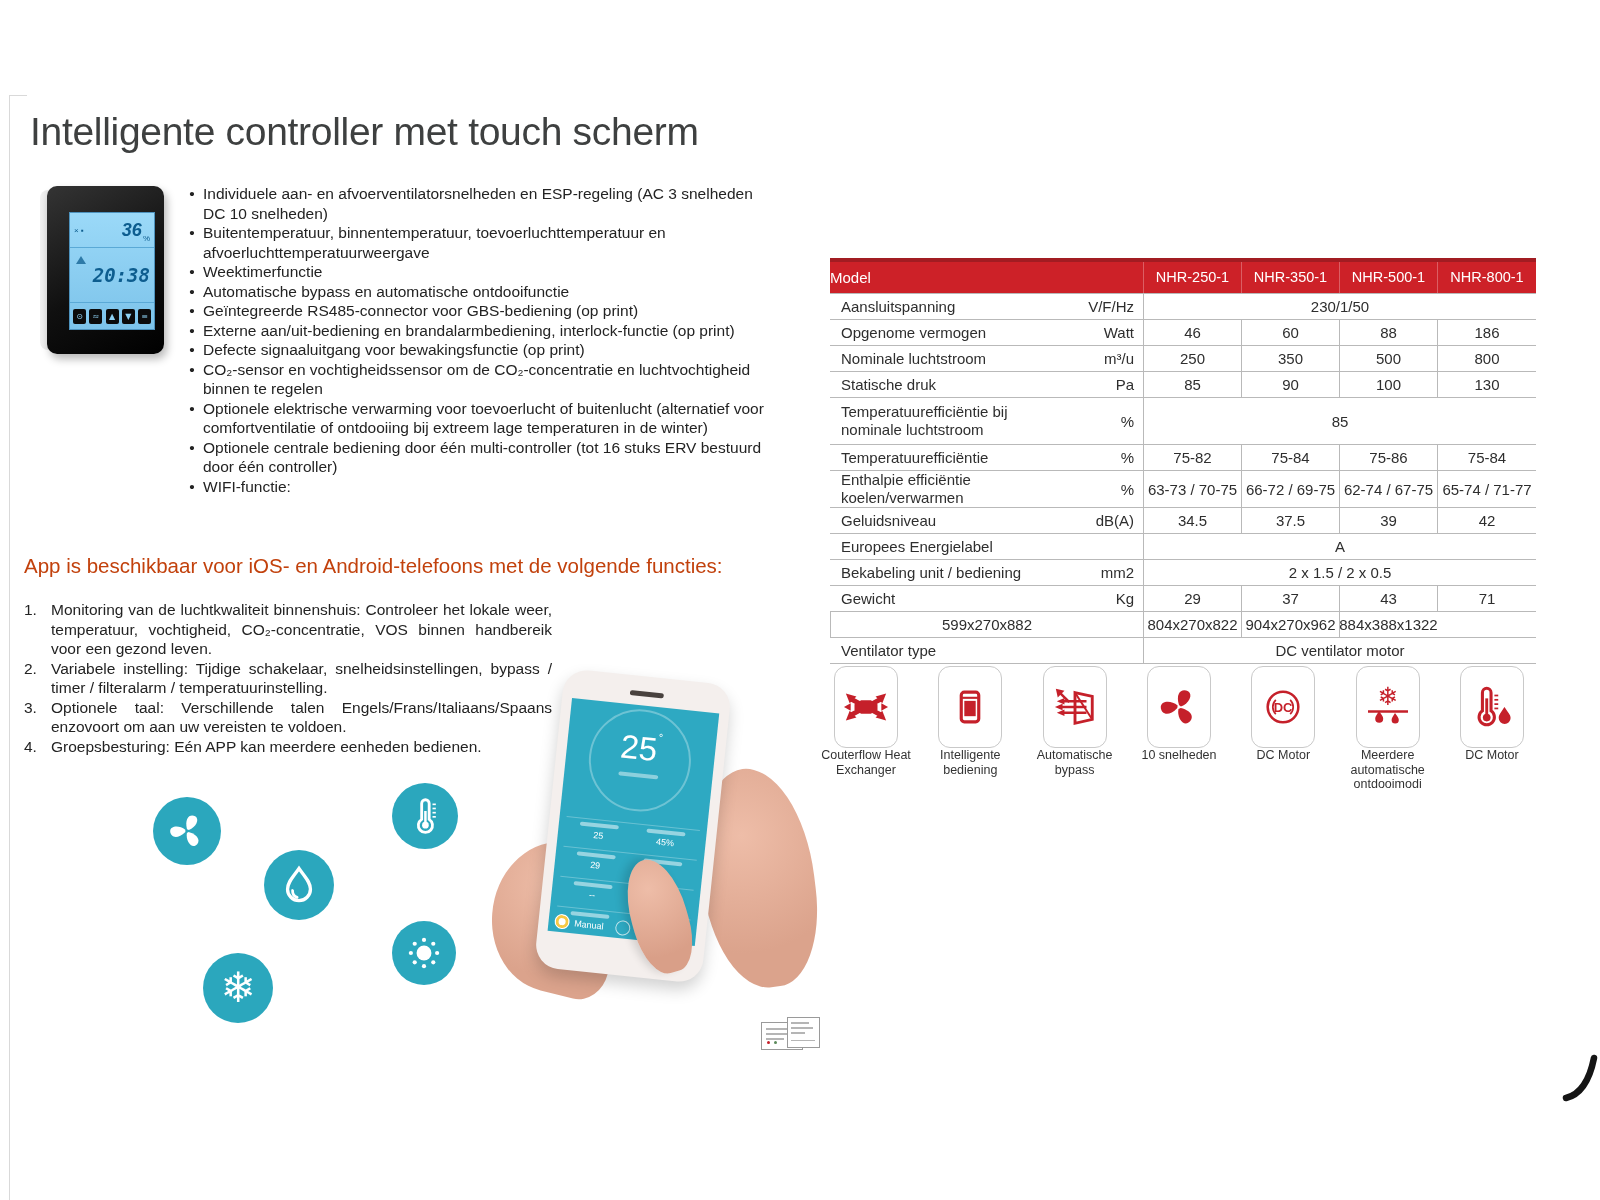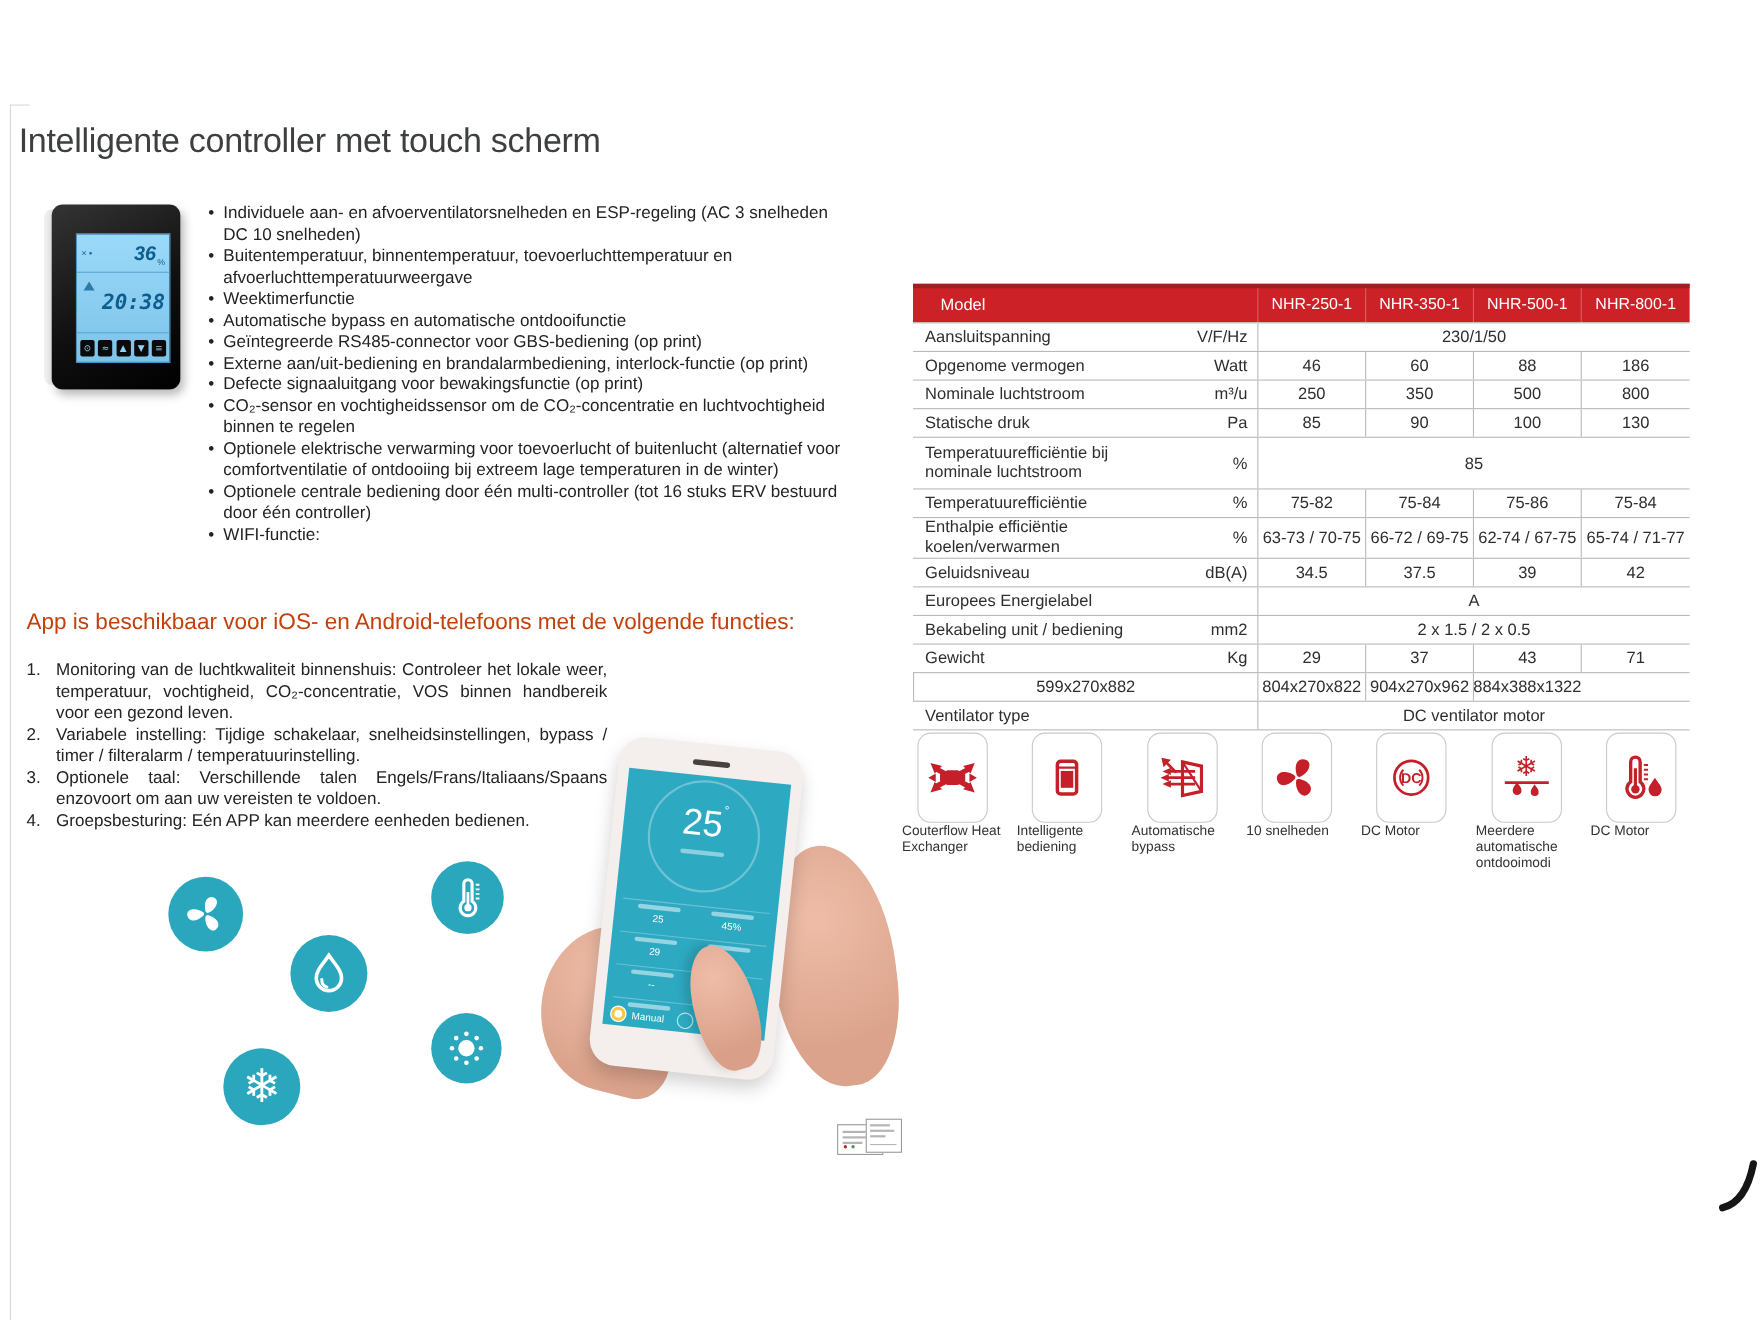--- a/index.html
+++ b/index.html
@@ -3,21 +3,21 @@
 <meta charset="utf-8">
 <style>
   html,body{margin:0;padding:0;}
   body{width:1600px;height:1200px;position:relative;background:#ffffff;
        font-family:"Liberation Sans",sans-serif;overflow:hidden;color:#222;}
 
   
   .edge-v{position:absolute;left:9px;top:95px;width:1px;height:1105px;background:#d9d9d9;}
   .edge-h{position:absolute;left:9px;top:95px;width:18px;height:1px;background:#d9d9d9;}
 
-  .title{position:absolute;left:17px;top:110px;font-size:31px;color:#3e4040;letter-spacing:-0.3px;}
+  .title{position:absolute;left:30px;top:110px;font-size:39px;color:#3e4040;letter-spacing:-0.3px;}
 
   
   .device{position:absolute;left:40px;top:186px;width:124px;height:168px;}
   .dev-side{position:absolute;left:0;top:4px;width:20px;height:160px;background:linear-gradient(90deg,#f2f2f2,#d8d8d8);border-radius:8px;}
   .dev-body{position:absolute;left:7px;top:0;width:117px;height:168px;border-radius:10px;
             background:linear-gradient(150deg,#343434 0%,#101010 55%,#000 100%);box-shadow:3px 5px 9px rgba(0,0,0,.28);}
   .dev-screen{position:absolute;left:22px;top:26px;width:84px;height:116px;background:linear-gradient(180deg,#9bd9f8,#7cc3ea);
               border:1px solid #4d92bd;display:flex;flex-direction:column;}
   .scr-top{flex:0 0 34px;display:flex;align-items:center;border-bottom:1px solid #5aa9d6;padding:0 4px;}
   .scr-icons{font-size:8px;color:#0d5d8f;line-height:9px;width:26px;}
@@ -68,32 +68,32 @@
   .pnav i{width:13px;height:13px;border:1.5px solid rgba(255,255,255,.7);border-radius:50%;display:block;}
   .pnav i.hot{background:#fff;box-shadow:inset 0 0 0 3px #f6c945;}
   .thumb{position:absolute;left:631px;top:858px;width:56px;height:116px;background:radial-gradient(circle at 45% 25%, #eebda8, #d99f88 75%);
          border-radius:50% 50% 42% 42%;transform:rotate(-16deg);box-shadow:-5px -3px 9px rgba(0,0,0,.14);}
 
   
   .spec{position:absolute;left:830px;top:258px;width:706px;border-bottom:1px solid #b9b9b9;font-size:15px;color:#2e2e2e;}
   .thead{display:grid;grid-template-columns:313px 98px 98px 98px 99px;background:#cd2128;color:#fff;height:31px;
          align-items:center;border-top:4px solid #a21c22;}
   .th{text-align:center;font-size:14.5px;white-space:nowrap;border-left:1px solid rgba(255,255,255,.28);align-self:stretch;line-height:31px;}
-  .th.model{text-align:left;padding-left:25px;border-left:none;font-size:15px;}
+  .th.model{text-align:left;padding-left:0;border-left:none;font-size:15px;}
   .trow{display:grid;grid-template-columns:313px 98px 98px 98px 99px;border-top:1px solid #b9b9b9;min-height:25px;}
   .trow.tall{min-height:46px;}
   .cell-l{display:flex;align-items:center;justify-content:space-between;padding:0 9px 0 11px;}
   .cell-l .lbl{max-width:220px;line-height:18px;}
   .cell-l .unit{text-align:right;white-space:nowrap;}
   .cell-v{display:flex;align-items:center;justify-content:center;border-left:1px solid #b9b9b9;white-space:nowrap;}
   .cell-span{grid-column:2/6;display:flex;align-items:center;justify-content:center;border-left:1px solid #b9b9b9;}
 
   
   .badges{position:absolute;left:820px;top:666px;width:718px;display:flex;justify-content:space-between;}
-  .badge{width:92px;}
+  .badge{width:92px;text-align:center;}
   .badge-card{width:62px;height:80px;margin:0 auto;background:#fff;border:1.5px solid #c9c9c9;border-radius:12px;
               display:flex;align-items:center;justify-content:center;}
   .badge-label{margin-top:0;font-size:12.5px;line-height:14.5px;color:#333;}
   .defrost-wrap{display:flex;flex-direction:column;align-items:center;}
   .flake{font-family:"DejaVu Sans",sans-serif;font-size:25px;line-height:22px;color:#c5202a;}
 
   
   .mini-docs{position:absolute;left:761px;top:1016px;width:60px;height:36px;}
   .mini-doc{position:absolute;background:#fff;border:1px solid #9a9a9a;}
   .mini-doc.a{left:0;top:6px;width:40px;height:26px;}

